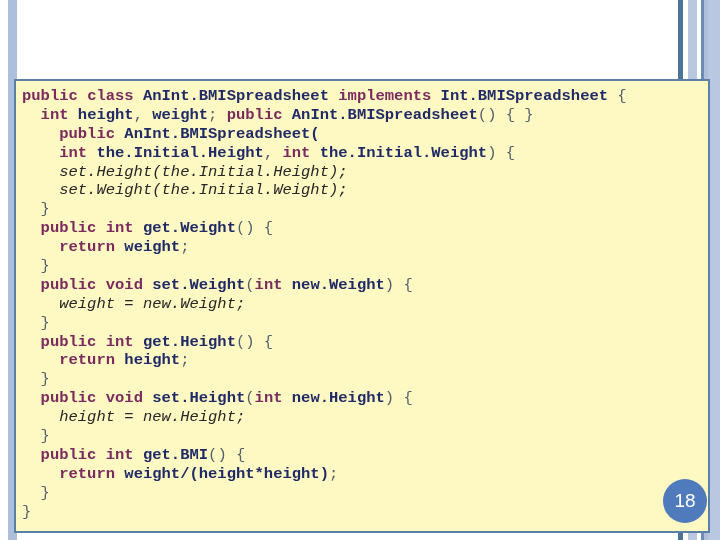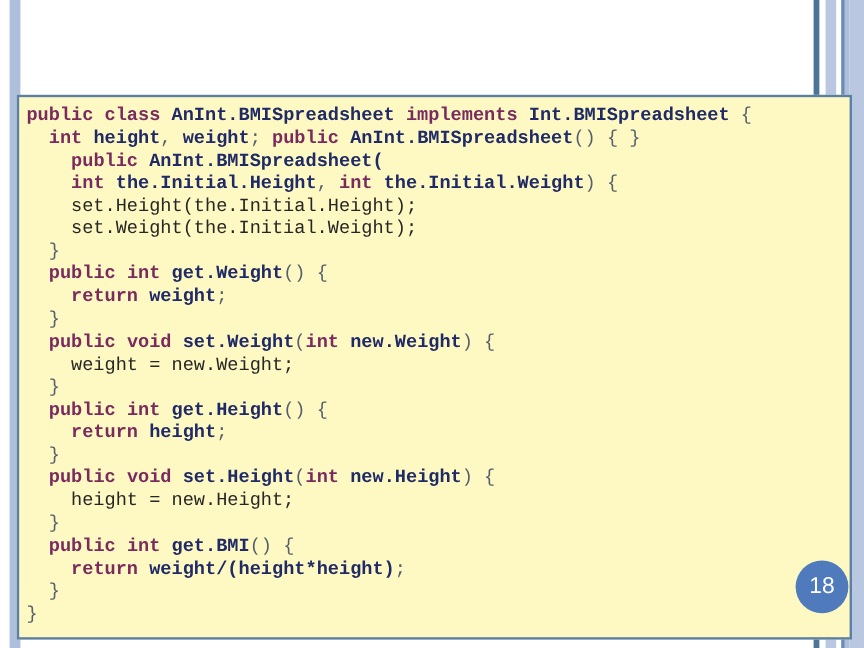--- a/index.html
+++ b/index.html
@@ -80,28 +80,28 @@
     line-height: 18.9px;
     white-space: pre;
     color: #262626;
     letter-spacing: 0px;
   }
   .code .ln { display: block; height: 18.9px; }
 
   
   .kw   { color: #7b2a5e; font-weight: bold; }   
   .id   { color: #1f2a66; font-weight: bold; }   
-  .pl   { color: #262626; font-weight: normal; } 
+  .pl   { color: #262626; font-weight: normal; font-style: italic; } 
   .br   { color: #555f6b; font-weight: normal; } 
 
   
   .page-badge {
     position: absolute;
     left: 663px;
-    top: 467px;
+    top: 479px;
     width: 44px;
     height: 44px;
     border-radius: 50%;
     background: #4f7bbd;
     color: #ffffff;
     font-size: 19px;
     line-height: 44px;
     text-align: center;
     font-family: "Liberation Sans", sans-serif;
   }

